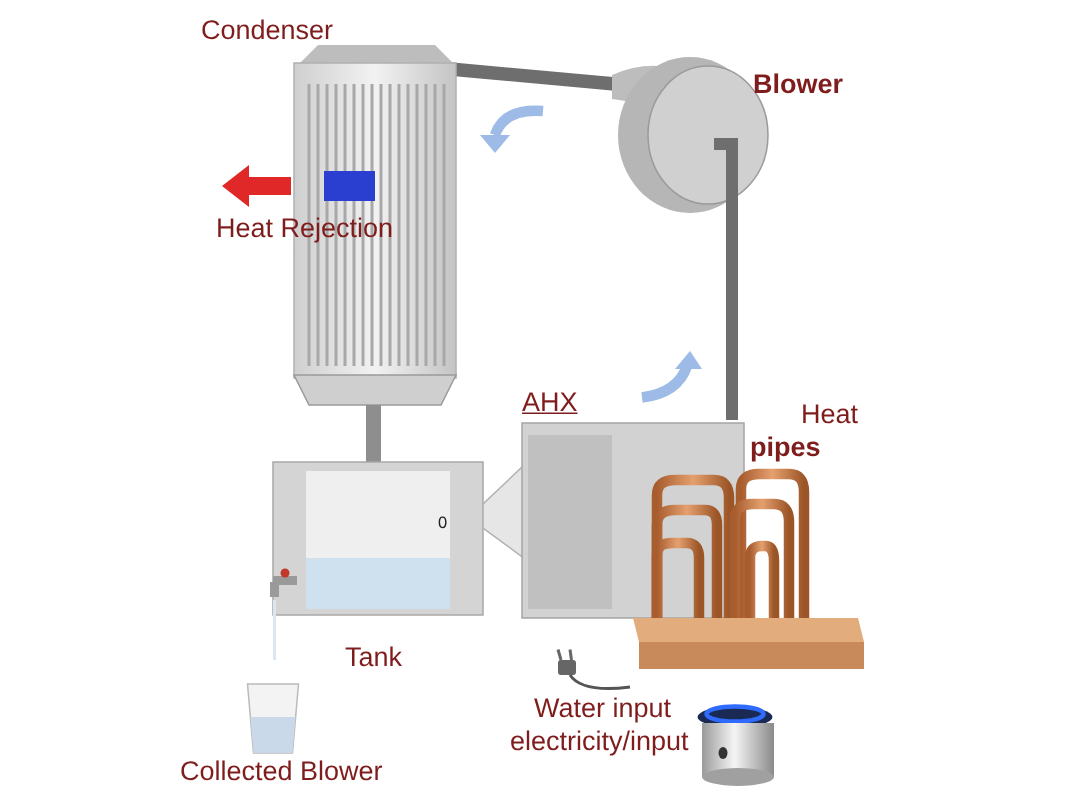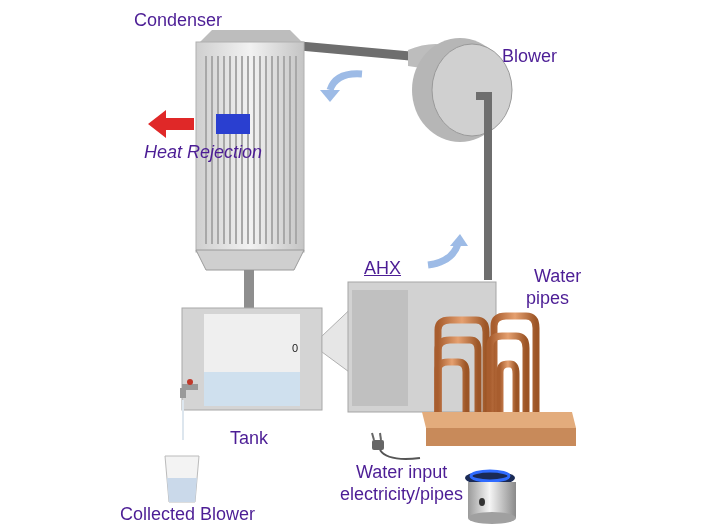--- a/index.html
+++ b/index.html
@@ -1,18 +1,18 @@
 <!DOCTYPE html>
 <html><head>
 <meta charset="utf-8">
 <style>
   html, body { margin:0; padding:0; background:#ffffff; }
   body { width:720px; height:530px; position:relative; overflow:hidden;
          font-family:"Liberation Sans", sans-serif; }
-  .lbl { position:absolute; color:#4c1d95; font-size:18px; line-height:20px; white-space:nowrap; }
+  .lbl { position:absolute; color:#7f1d1d; font-size:18px; line-height:20px; white-space:nowrap; }
   svg.scene { position:absolute; left:0; top:0; }
 </style>
 </head>
 <body>
 
 <svg class="scene" width="720" height="530" viewBox="0 0 720 530">
   <defs>
     <linearGradient id="gMetal" x1="0" x2="1">
       <stop offset="0" stop-color="#cfcfcf"></stop>
         <stop offset="0.5" stop-color="#f2f2f2"></stop>
@@ -132,21 +132,21 @@
   <g>
     <ellipse cx="490" cy="478" rx="25" ry="7" fill="#1a2a55"></ellipse>
     <ellipse cx="490" cy="476" rx="19" ry="5" fill="none" stroke="#2f6bff" stroke-width="3"></ellipse>
     <rect x="468" y="482" width="48" height="36" fill="url(#gBurner)"></rect>
     <ellipse cx="492" cy="518" rx="24" ry="6" fill="#a0a0a0"></ellipse>
     <ellipse cx="482" cy="502" rx="3" ry="4" fill="#333"></ellipse>
   </g>
 </svg>
 
 <div class="lbl" style="left:134px; top:10px;">Condenser</div>
-<div class="lbl" style="left:502px; top:46px;">Blower</div>
-<div class="lbl" style="left:144px; top:142px;font-style:italic;">Heat Rejection</div>
-<div class="lbl" style="left:364px; top:258px;text-decoration:underline;">AHX</div>
-<div class="lbl" style="left:534px; top:266px;">Water</div>
-<div class="lbl" style="left:526px; top:288px;">pipes</div>
+<div class="lbl" style="left:502px; top:46px;font-weight:bold;">Blower</div>
+<div class="lbl" style="left:144px; top:142px;">Heat Rejection</div>
+<div class="lbl" style="left:348px; top:258px;text-decoration:underline;">AHX</div>
+<div class="lbl" style="left:534px; top:266px;">Heat</div>
+<div class="lbl" style="left:500px; top:288px;font-weight:bold;">pipes</div>
 <div class="lbl" style="left:230px; top:428px;">Tank</div>
 <div class="lbl" style="left:120px; top:504px;">Collected Blower</div>
 <div class="lbl" style="left:356px; top:462px;">Water input</div>
-<div class="lbl" style="left:340px; top:484px;">electricity/pipes</div>
+<div class="lbl" style="left:340px; top:484px;">electricity/input</div>
 
 </body></html>

